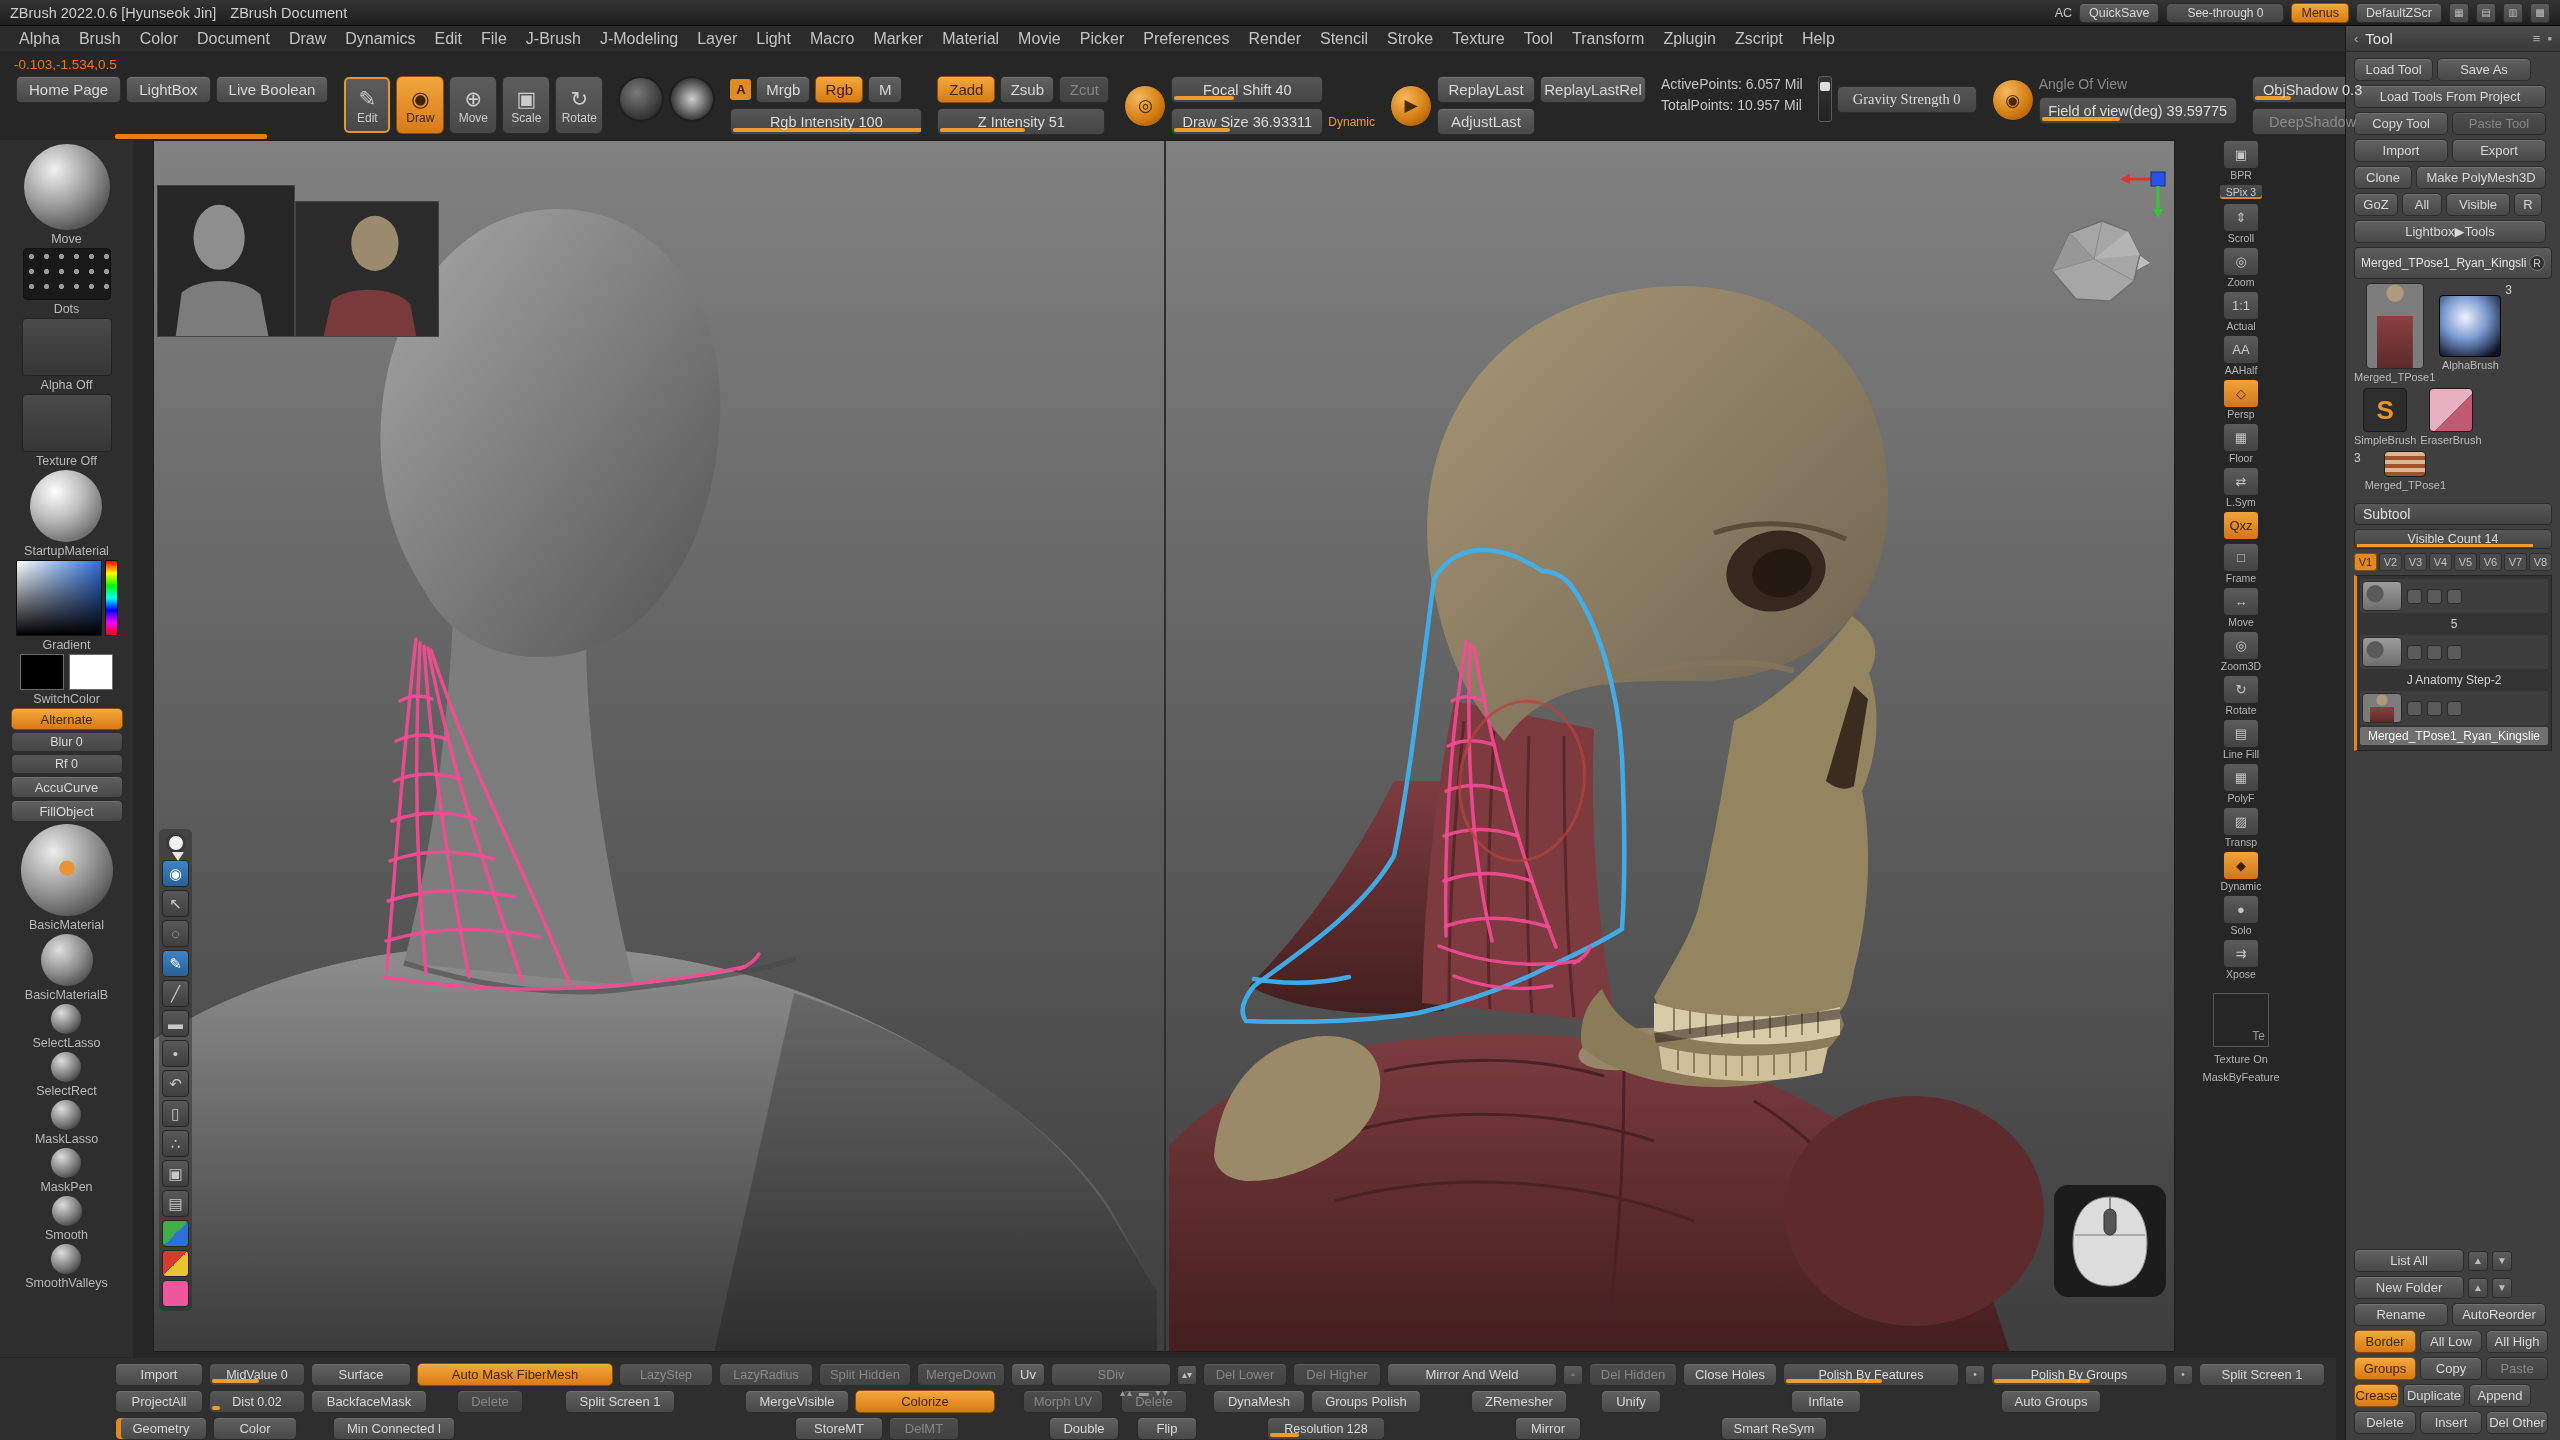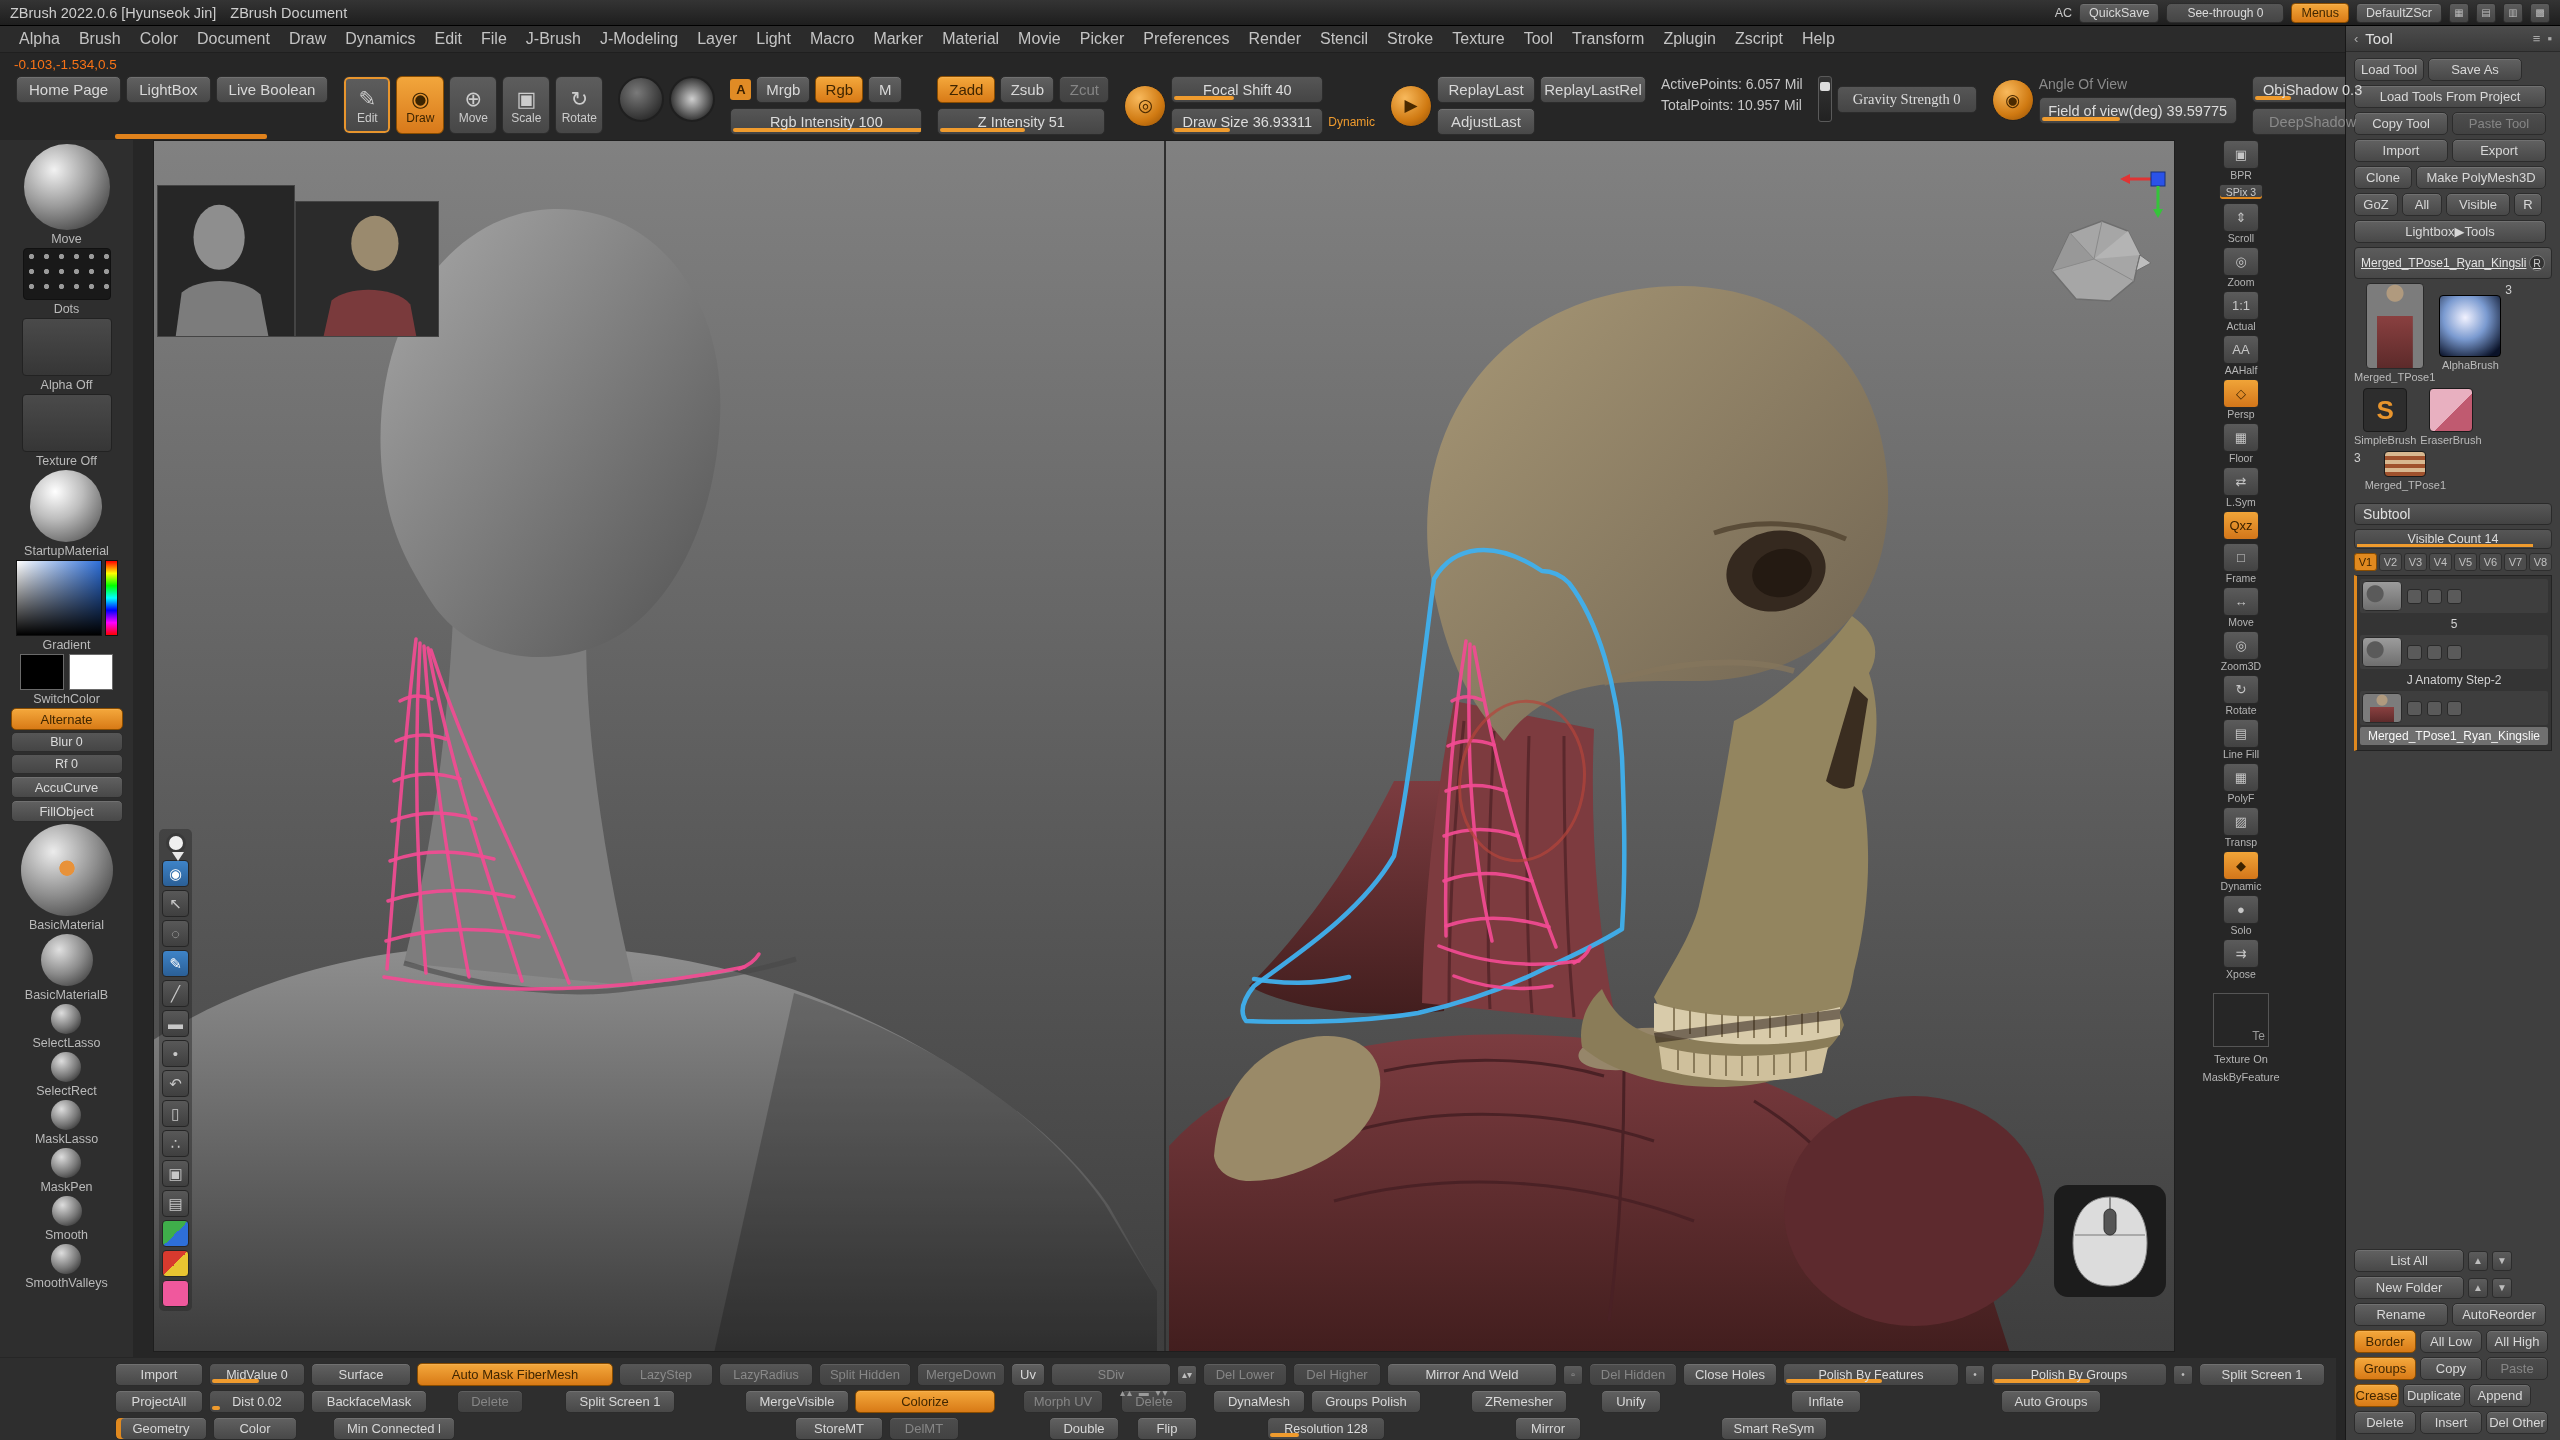--- a/index.html
+++ b/index.html
@@ -113,21 +113,21 @@
   #right-panel{position:absolute;left:2345px;top:26px;width:215px;height:1414px;background:#3f3f3f;border-left:1px solid #181818;
     display:flex;flex-direction:column;}
   .rp-header{height:26px;flex:none;display:flex;align-items:center;gap:7px;padding:0 8px;background:linear-gradient(#4c4c4c,#3a3a3a);
     font-size:15px;color:#e0e0e0;border-bottom:1px solid #2a2a2a;}
   .rp-header .hdr-ic{color:#a8a8a8;font-size:13px;}
   .rp-header .spacer{flex:1;}
   .rp-body{flex:1;display:flex;flex-direction:column;gap:4px;padding:6px 8px;overflow:hidden;}
   .rp-body .zb-btn{height:23px;font-size:13px;padding:0 5px;}
   .rp-body .zb-row{gap:4px;}
   .cur-tool{height:24px;flex:none;background:linear-gradient(#5c5c5c,#474747);border:1px solid #2a2a2a;border-radius:4px;
-    display:flex;align-items:center;justify-content:space-between;padding:15px 6px;font-size:12px;color:#e4e4e4;text-decoration:underline;}
+    display:flex;align-items:center;justify-content:space-between;padding:15px 6px;font-size:12px;color:#e4e4e4;}
   .r-badge{width:16px;height:16px;flex:none;border-radius:50%;background:#333;border:1px solid #7a7a7a;font-size:10.5px;
     display:flex;align-items:center;justify-content:center;color:#ccc;}
   .rp-body .pal-label{font-size:11px;color:#bbb;}
   .t-anatomy{width:58px;height:86px;border:1px solid #2a2a2a;background-color:#7c7c7c;background-repeat:no-repeat;
     background-image:radial-gradient(circle at 50% 11%,#b09a7e 0 8px,rgba(0,0,0,0) 9px),linear-gradient(#8a4040,#5c2a2a);
     background-size:100% 100%,64% 62%;background-position:0 0,50% 100%;}
   .t-anatomy-sm{width:40px;height:30px;border:1px solid #2a2a2a;background-color:#7c7c7c;background-repeat:no-repeat;
     background-image:radial-gradient(circle at 50% 22%,#b09a7e 0 5px,rgba(0,0,0,0) 6px),linear-gradient(#8a4040,#5c2a2a);
     background-size:100% 100%,64% 55%;background-position:0 0,50% 100%;}
   .t-alpha{width:62px;height:62px;border-radius:4px;background:radial-gradient(circle at 42% 36%,#f2f2ff,#7a9ad0 42%,#0a1228 88%);border:1px solid #000;}
@@ -683,21 +683,21 @@
   <div class="rp-header">
     <span class="hdr-ic">‹</span>
     <span>Tool</span>
     <span class="spacer"></span>
     <span class="hdr-ic">≡</span>
     <span class="hdr-ic">▪</span>
   </div>
   <div class="rp-body">
     <div class="zb-col" style="gap:4px">
         <div class="zb-row">
-          <div class="zb-btn" style="width: 70px;">Load Tool</div>
+          <div class="zb-btn" style="width: 79px;">Load Tool</div>
           <div class="zb-btn" style="width: 94px;">Save As</div>
         </div>
         <div class="zb-row">
           <div class="zb-btn" style="width: 192px;">Load Tools From Project</div>
         </div>
         <div class="zb-row">
           <div class="zb-btn" style="width: 94px;">Copy Tool</div>
           <div class="zb-btn dim" style="width: 94px;">Paste Tool</div>
         </div>
         <div class="zb-row">

